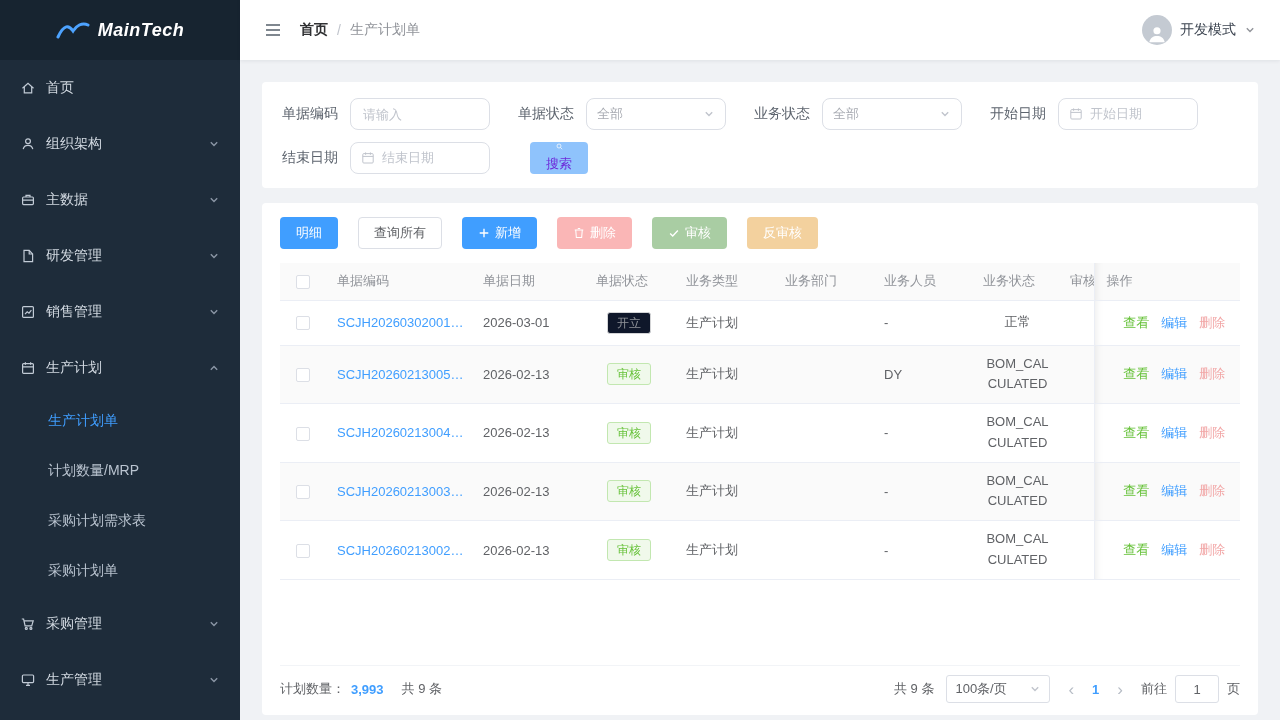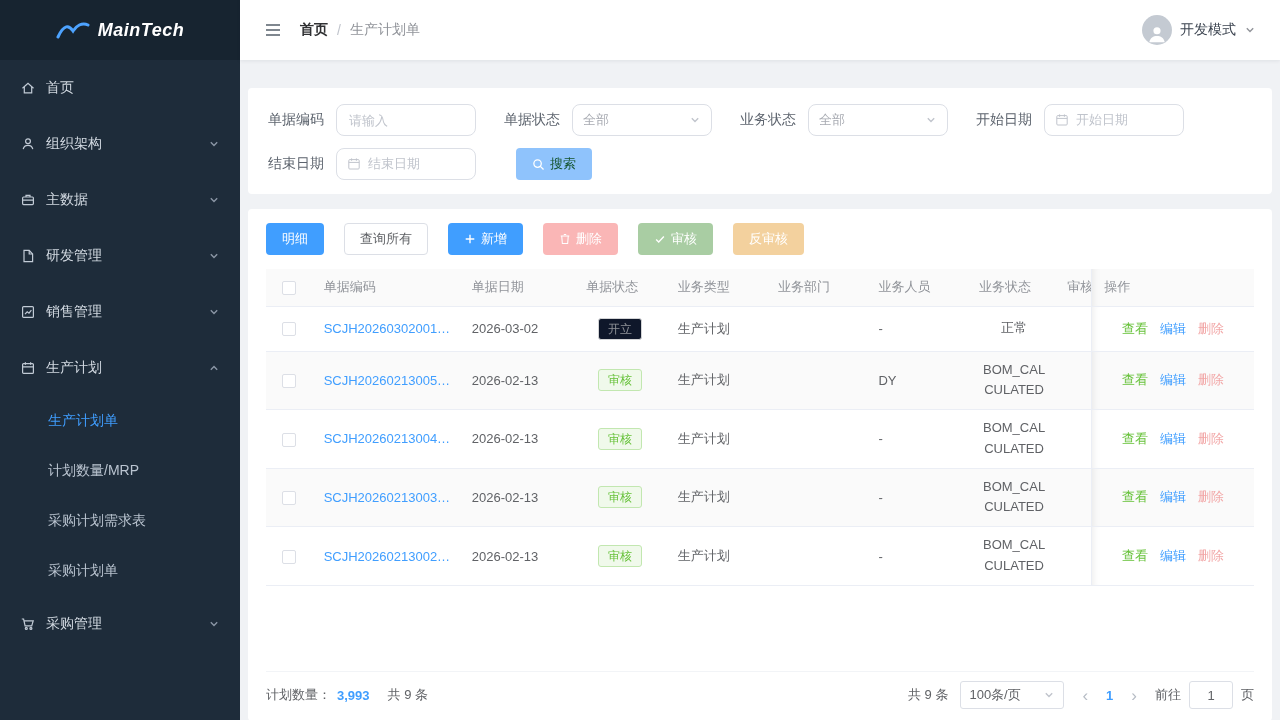--- a/index.html
+++ b/index.html
@@ -25,39 +25,39 @@
   .topbar { height:60px; background:#fff; display:flex; align-items:center; padding:0 24px; box-shadow:0 1px 4px rgba(0,21,41,.08); position:relative; z-index:2; }
   .hamburger { width:18px; height:18px; color:#55606b; cursor:pointer; margin-right:18px; }
   .crumb-home { font-weight:bold; color:#303133; font-size:14px; cursor:pointer; }
   .crumb-sep { color:#c0c4cc; margin:0 9px; font-size:14px; }
   .crumb-cur { color:#909399; font-size:14px; }
   .topbar-right { margin-left:auto; display:flex; align-items:center; gap:8px; cursor:pointer; }
   .avatar { width:30px; height:30px; border-radius:50%; background:#c4cad2; display:flex; align-items:flex-end; justify-content:center; overflow:hidden; }
   .mode-label { font-size:14px; color:#3c4450; }
   .topbar-right .chev { color:#909399; width:12px; height:12px; }
 
-  .content { flex:1; padding:8px; overflow:hidden;margin-top:20px; }
+  .content { flex:1; padding:22px; overflow:hidden; }
   .card { background:#fff; border-radius:4px; }
 
   
   .filter-card { padding:16px 20px 14px; margin-bottom:15px; }
   .filter-row { display:flex; align-items:center; margin-bottom:12px; }
   .filter-row:last-child { margin-bottom:0; }
   .field { display:flex; align-items:center; margin-right:28px; }
   .field-label { font-size:14px; color:#5d646e; margin-right:12px; white-space:nowrap; }
   .ctl { height:32px; width:140px; border:1px solid #dcdfe6; border-radius:8px; background:#fff; font-size:13px; display:flex; align-items:center; padding:0 10px; color:#606266; }
   input.ctl { outline:none; padding:0 12px; }
   input.ctl::placeholder { color:#c0c4cc; }
   .select-ctl { justify-content:space-between; cursor:pointer; }
   .select-ctl .val { color:#a8abb2; }
   .select-ctl .chev { color:#c0c4cc; width:12px; height:12px; }
   .date-ctl { gap:7px; cursor:pointer; }
   .date-ctl .ph { color:#c0c4cc; }
   .btn { height:32px; padding:0 15px; border-radius:4px; font-size:13px; border:1px solid transparent; display:inline-flex; align-items:center; gap:5px; cursor:pointer; font-family:inherit; white-space:nowrap; }
-  .btn-search { background:#8fc3fc; color:#14532d; margin-left:12px; }
+  .btn-search { background:#8fc3fc; color:#6d28d9; margin-left:12px;flex-direction:column; }
 
   
   .table-card { padding:14px 18px 0; height:512px; display:flex; flex-direction:column; }
   .toolbar { display:flex; align-items:center; margin-bottom:14px; }
   .toolbar .btn { margin-right:20px; }
   .btn-primary { background:#409eff; color:#fff; }
   .btn-plain { background:#fff; border-color:#dcdfe6; color:#606266; }
   .btn-danger-dis { background:#fab6b6; color:#fff; cursor:not-allowed; }
   .btn-success-dis { background:#a9cda3; color:#fff; cursor:not-allowed; }
   .btn-warning-dis { background:#f3d19e; color:#fff; cursor:not-allowed; }
@@ -179,20 +179,30 @@
           <span>采购计划单</span>
         </div>
       </div>
       <div class="nav-item">
         <svg class="icon" viewBox="0 0 16 16" fill="none" stroke="currentColor" stroke-width="1.2">
             <path d="M1.8 3h1.8l1.5 6.8h6.6l1.5-5H4.3"></path>
             <circle cx="6.3" cy="12.4" r="1"></circle>
             <circle cx="10.9" cy="12.4" r="1"></circle>
           </svg>
         <span>采购管理</span>
+        <svg class="chev" viewBox="0 0 12 12">
+            <path d="M2.8 4.2 6 7.4l3.2-3.2" fill="none" stroke="currentColor" stroke-width="1.4"></path>
+          </svg>
+      </div>
+      <div class="nav-item">
+        <svg class="icon" viewBox="0 0 16 16" fill="none" stroke="currentColor" stroke-width="1.2">
+            <rect x="2.4" y="3" width="11.2" height="7.6" rx="1"></rect>
+            <path d="M6 13.4h4M8 10.6v2.8"></path>
+          </svg>
+        <span>生产管理</span>
         <svg class="chev" viewBox="0 0 12 12">
             <path d="M2.8 4.2 6 7.4l3.2-3.2" fill="none" stroke="currentColor" stroke-width="1.4"></path>
           </svg>
       </div>
     </nav>
   </aside>
 
   <div class="main">
 
     <div class="topbar">
@@ -324,21 +334,21 @@
                 <th>业务人员</th>
                 <th>业务状态</th>
                 <th class="col-audit">审核</th>
                 <th class="fixed-col" style="text-align:left">操作</th>
               </tr>
             </thead>
             <tbody>
               <tr>
                 <td class="center"><span class="checkbox"></span></td>
                 <td><a class="link-code">SCJH20260302001…</a></td>
-                <td>2026-03-02</td>
+                <td>2026-03-01</td>
                 <td class="center"><span class="tag tag-info">开立</span></td>
                 <td>生产计划</td>
                 <td></td>
                 <td>-</td>
                 <td class="center col-bizstatus">正常</td>
                 <td class="col-audit"></td>
                 <td class="fixed-col">
                   <a class="act act-view">查看</a><a class="act act-edit">编辑</a><a class="act act-del">删除</a>
                 </td>
               </tr>

